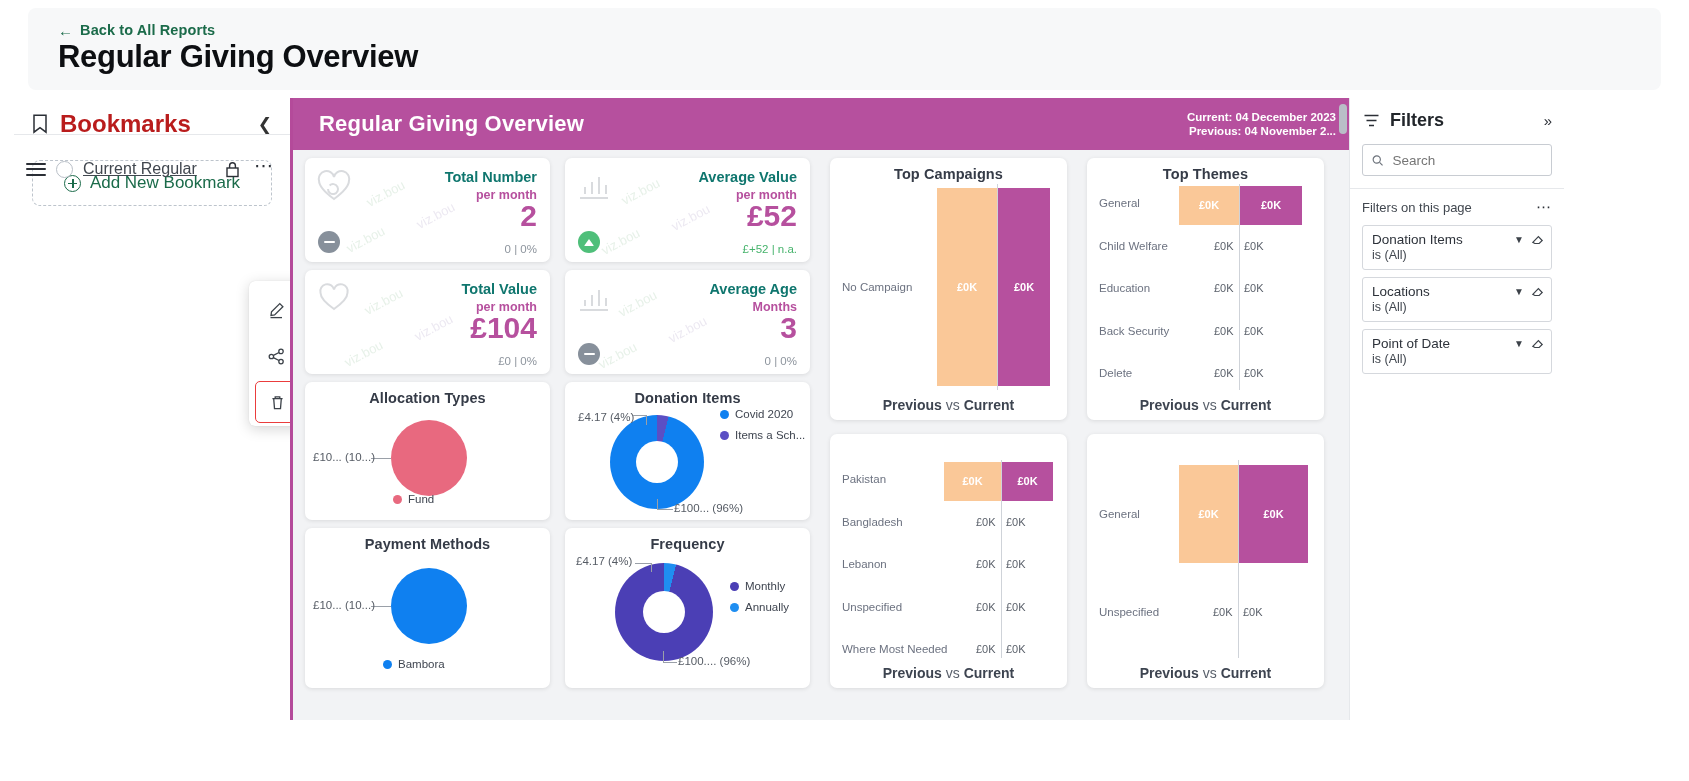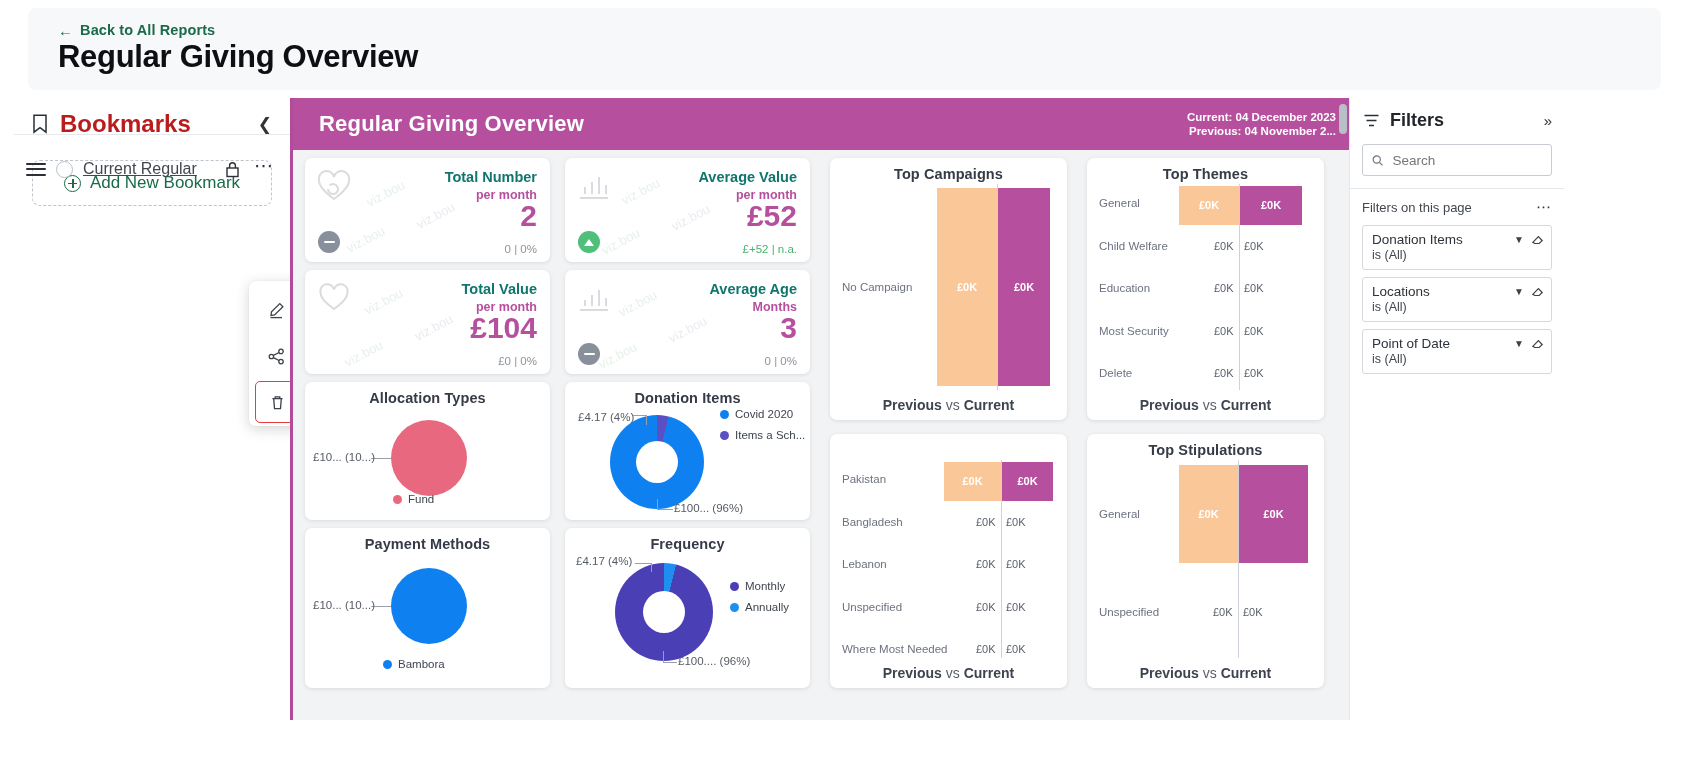--- a/index.html
+++ b/index.html
@@ -511,21 +511,21 @@
             <div class="bar-val" style="left:157px; top:13px;">£0K</div>
           </div>
 
           <div class="bar-row">
             <div class="bar-cat">Education</div>
             <div class="bar-val" style="left:127px; top:13px;">£0K</div>
             <div class="bar-val" style="left:157px; top:13px;">£0K</div>
           </div>
 
           <div class="bar-row">
-            <div class="bar-cat">Most Security</div>
+            <div class="bar-cat">Back Security</div>
             <div class="bar-val" style="left:127px; top:13px;">£0K</div>
             <div class="bar-val" style="left:157px; top:13px;">£0K</div>
           </div>
 
           <div class="bar-row">
             <div class="bar-cat">Delete</div>
             <div class="bar-val" style="left:127px; top:13px;">£0K</div>
             <div class="bar-val" style="left:157px; top:13px;">£0K</div>
           </div>
         </div>
@@ -571,21 +571,20 @@
             <div class="bar-val" style="left:146px; top:13px;">£0K</div>
             <div class="bar-val" style="left:176px; top:13px;">£0K</div>
           </div>
         </div>
         <div class="card-footer">
           <b>Previous</b><span class="vs"> vs </span><b>Current</b>
         </div>
       </div>
 
       <div class="card" style="left:794px; top:284px; width:237px; height:254px;">
-        <div class="card-title">Top Stipulations</div>
         <div class="bars" style="top:26px; bottom:30px;">
           <div class="axis" style="left:151px;"></div>
 
           <div class="bar-row" style="height:108px; position:relative;">
             <div class="bar-cat" style="top:50%; transform:translateY(-50%);">General</div>
             <div class="bar-prev" style="left:92px; width:59px; top:5px; bottom:5px;">
               <span>£0K</span>
             </div>
             <div class="bar-cur" style="left:152px; width:69px; top:5px; bottom:5px;">
               <span>£0K</span>

